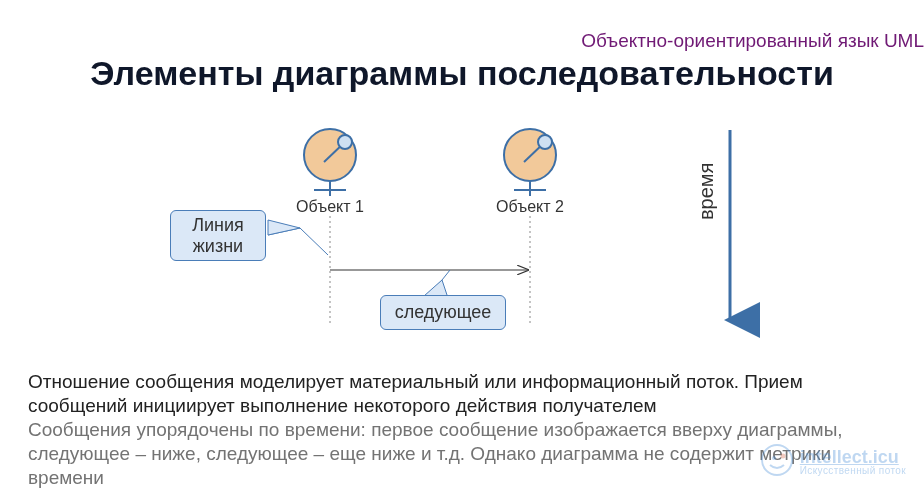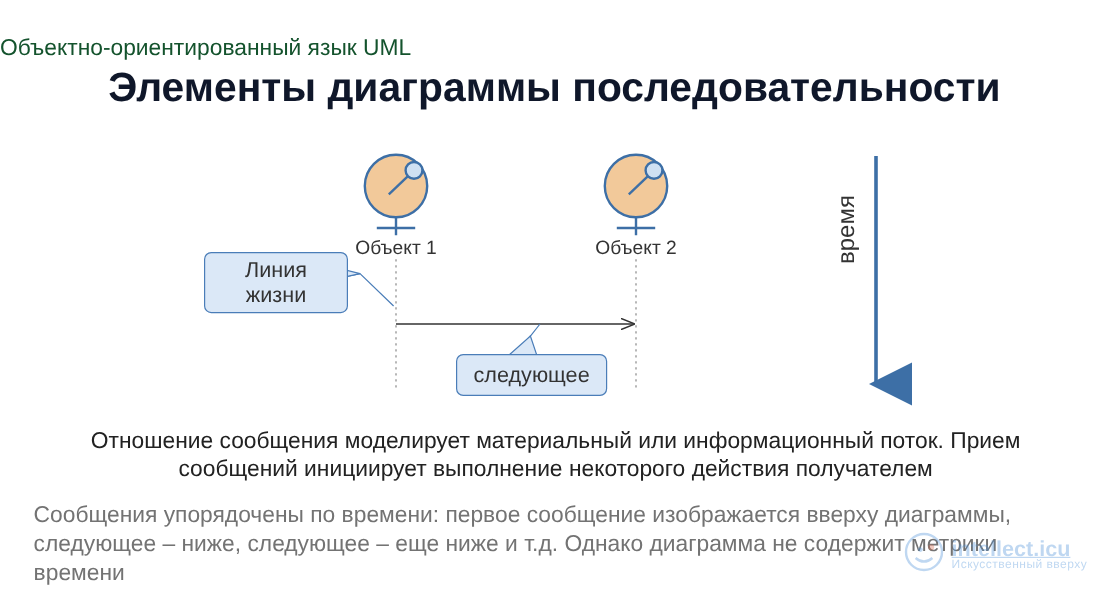--- a/index.html
+++ b/index.html
@@ -10,22 +10,22 @@
     font-family: "Segoe UI", Arial, sans-serif;
     background: #ffffff;
     position: relative;
     overflow: hidden;
   }
   .subtitle {
     position: absolute;
     top: 30px;
     left: 0;
     width: 924px;
-    text-align: left;
-    color: #14532d;
+    text-align: right;
+    color: #701a75;
     font-size: 19px;
   }
   .title {
     position: absolute;
     top: 54px;
     left: 0;
     width: 924px;
     text-align: center;
     color: #0f172a;
     font-size: 34px;
@@ -34,21 +34,21 @@
   .diagram-svg {
     position: absolute;
     top: 120px;
     left: 0;
   }
   .callout {
     position: absolute;
     background: #dbe8f7;
     border: 1px solid #4a7db8;
     border-radius: 6px;
-    padding: 4px 24px;
+    padding: 4px 12px;
     font-size: 18px;
     color: #333;
     text-align: center;
     line-height: 1.15;
   }
   .callout.life {
     top: 210px;
     left: 170px;
     width: 70px;
   }
@@ -62,27 +62,26 @@
     position: absolute;
     top: 220px;
     left: 695px;
     font-size: 20px;
     color: #333;
     transform: rotate(-90deg);
     transform-origin: left top;
   }
   .para1 {
     position: absolute;
-    top: 356px;
+    top: 370px;
     left: 28px;
     width: 870px;
     font-size: 19px;
     color: #222;
     line-height: 1.25;
-    text-align: center;
   }
   .para2 {
     position: absolute;
     top: 418px;
     left: 28px;
     width: 870px;
     font-size: 19px;
     color: #737373;
     line-height: 1.25;
   }
@@ -174,15 +173,15 @@
   <span class="wm-icon">
     <svg width="34" height="34" viewBox="0 0 34 34">
       <circle cx="17" cy="17" r="15" fill="none" stroke="#4a90d9" stroke-width="2"></circle>
       <circle cx="14" cy="15" r="2" fill="#4a90d9"></circle>
       <path d="M10 22 Q17 28 24 22" fill="none" stroke="#4a90d9" stroke-width="2"></path>
       <circle cx="23" cy="13" r="2.5" fill="#d96b4a"></circle>
     </svg>
   </span>
   <span class="wm-text">
     <span class="line1">intellect.icu</span>
-    <span class="line2">Искусственный вверху</span>
+    <span class="line2">Искусственный поток</span>
   </span>
 </div>
 
 </body></html>

